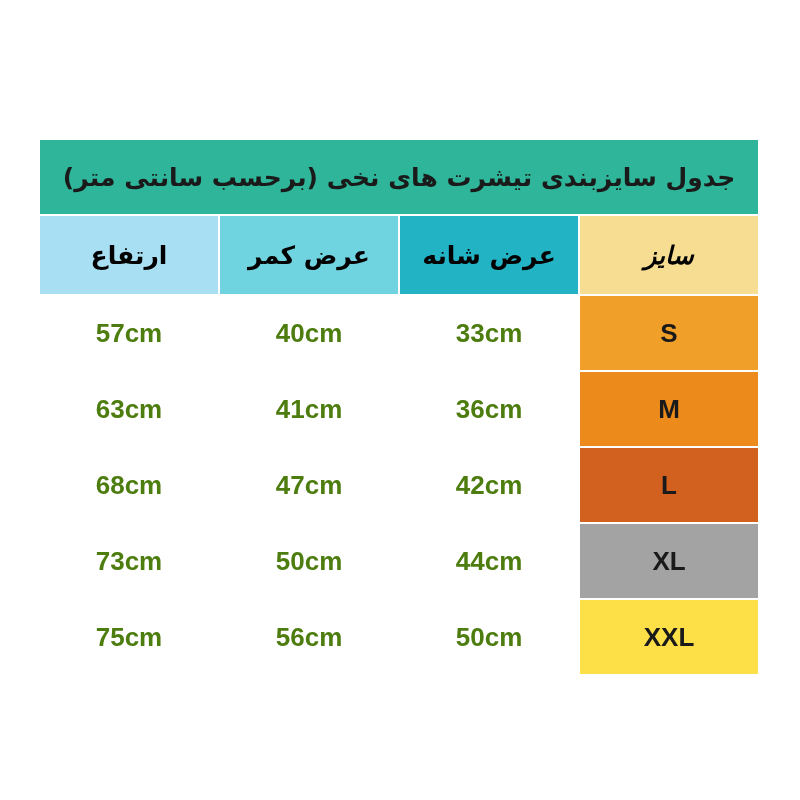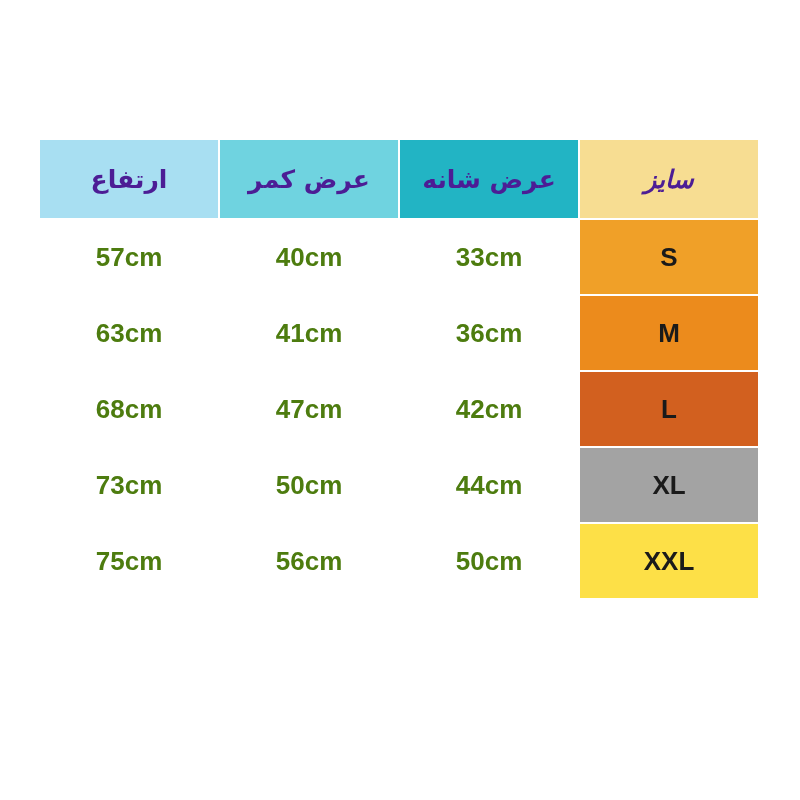--- a/index.html
+++ b/index.html
@@ -47,21 +47,21 @@
     font-weight: bold;
     letter-spacing: 0px;
     border: 2px solid #ffffff;
   }
   .hdr {
     height: 78px;
     text-align: center;
     vertical-align: middle;
     font-size: 25px;
     font-weight: bold;
-    color: #4c1d95;
+    color: #000000;
   }
   .hdr-size    { background: #f7dd92; }
   .hdr-shoulder{ background: #22b4c4; }
   .hdr-waist   { background: #6fd3e0; }
   .hdr-height  { background: #a8dff2; }
 
   .cell {
     height: 74px;
     text-align: center;
     vertical-align: middle;
@@ -92,20 +92,23 @@
   <div id="table-wrap">
     <table class="size-table">
       <colgroup>
         <col class="col-size">
         <col class="col-shoulder">
         <col class="col-waist">
         <col class="col-height">
       </colgroup>
       <tbody>
         <tr>
+          <td class="title-cell" colspan="4" style="background: rgb(47, 182, 154);">جدول سایزبندی تیشرت های نخی (برحسب سانتی متر)</td>
+        </tr>
+        <tr>
           <th class="hdr hdr-size" style="background: rgb(247, 221, 146); font-style: italic;">سایز</th>
           <th class="hdr hdr-shoulder" style="background: rgb(34, 180, 196); margin-left: 44px;">عرض شانه</th>
           <th class="hdr hdr-waist" style="background: rgb(111, 211, 224);">عرض کمر</th>
           <th class="hdr hdr-height" style="background: rgb(168, 223, 242);">ارتفاع</th>
         </tr>
 
         <tr>
           <td class="sizecell" style="background: rgb(240, 160, 40);">S</td>
           <td class="cell">33cm</td>
           <td class="cell">40cm</td>

